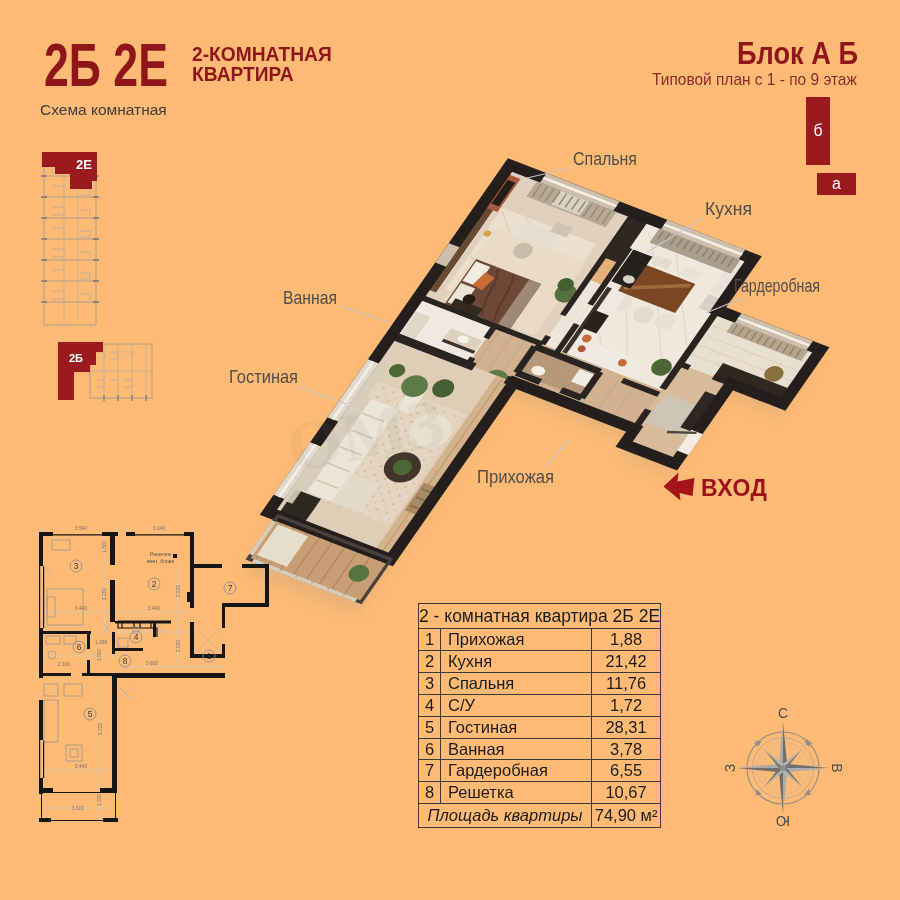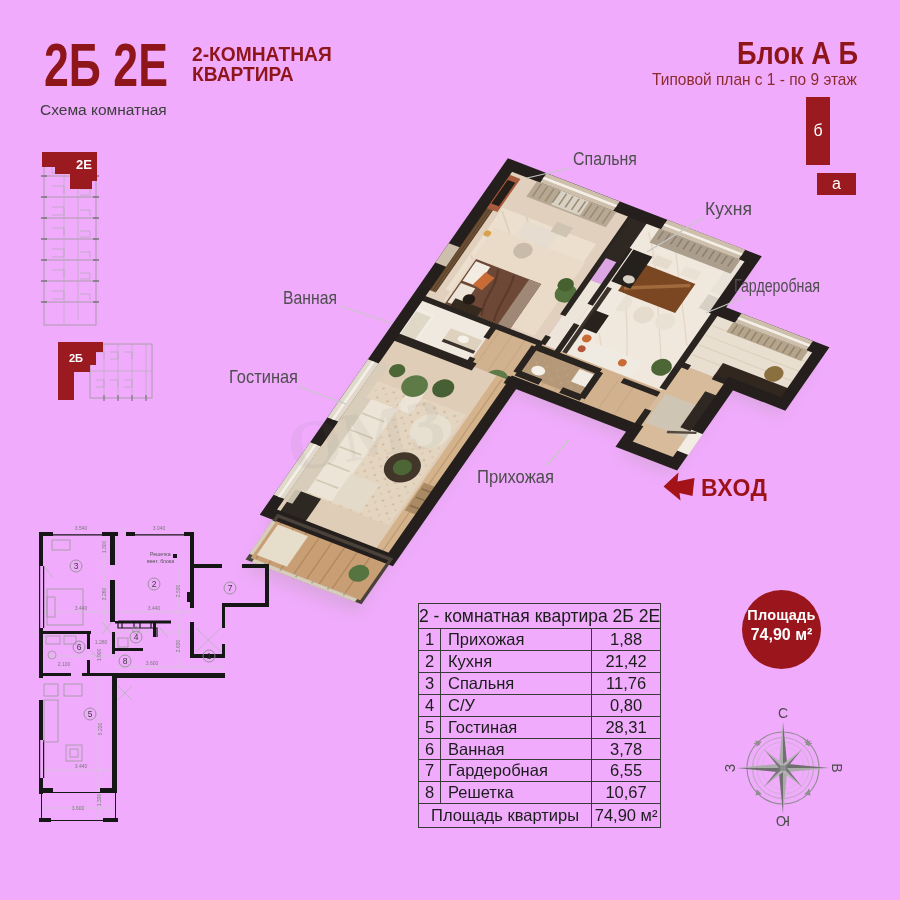--- a/index.html
+++ b/index.html
@@ -1,16 +1,16 @@
 <!DOCTYPE html>
 <html><head>
 <meta charset="utf-8">
 <style>
   html,body{margin:0;padding:0;background:#ffffff;}
-  #page{position:relative;width:900px;height:900px;background:#f0abfc;overflow:hidden;
+  #page{position:relative;width:900px;height:900px;background:#fdba74;overflow:hidden;
         font-family:"Liberation Sans",sans-serif;}
   .abs{position:absolute;}
   table.areas{border-collapse:collapse;font-size:16.5px;color:#1c1c1c;white-space:nowrap;
               font-family:"Liberation Sans",sans-serif;}
   table.areas td{border:1.8px solid #3a3a3a;height:20.9px;line-height:20.9px;padding:0;}
   table.areas tr.tt td{height:24px;line-height:24px;font-size:17.5px;text-align:center;}
   table.areas td.n{width:21px;text-align:center;}
   table.areas td.m{width:143px;padding-left:7px;}
   table.areas td.v{width:68px;text-align:center;}
   table.areas tr.ft td{height:23px;line-height:23px;}
@@ -583,21 +583,21 @@
           <td class="v">21,42</td>
         </tr>
   <tr>
           <td class="n">3</td>
           <td class="m">Спальня</td>
           <td class="v">11,76</td>
         </tr>
   <tr>
           <td class="n">4</td>
           <td class="m">С/У</td>
-          <td class="v">0,80</td>
+          <td class="v">1,72</td>
         </tr>
   <tr>
           <td class="n">5</td>
           <td class="m">Гостиная</td>
           <td class="v">28,31</td>
         </tr>
   <tr>
           <td class="n">6</td>
           <td class="m">Ванная</td>
           <td class="v">3,78</td>
@@ -606,24 +606,20 @@
           <td class="n">7</td>
           <td class="m">Гардеробная</td>
           <td class="v">6,55</td>
         </tr>
   <tr>
           <td class="n">8</td>
           <td class="m">Решетка</td>
           <td class="v">10,67</td>
         </tr>
   <tr class="ft">
-          <td colspan="2" style="text-align:center;">Площадь квартиры</td>
+          <td colspan="2" style="text-align:center;font-style:italic;">Площадь квартиры</td>
           <td class="v">74,90 м²</td>
         </tr>
 </tbody>
     </table>
 
-<div class="abs" style="left:742px;top:590px;width:79px;height:79px;border-radius:50%;background:#9a161c;color:#fff;text-align:center;font-weight:bold;">
-  <div style="margin-top:17px;font-size:14.5px;letter-spacing:0.2px;">Площадь</div>
-  <div style="font-size:16px;margin-top:3px;">74,90 м²</div>
+
 </div>
 
-</div>
-
 </body></html>

